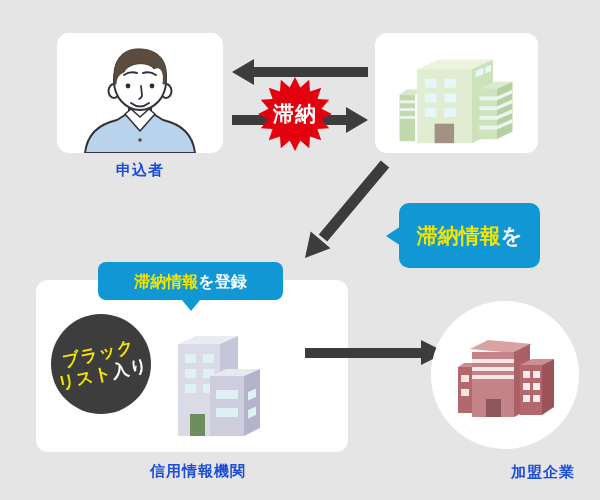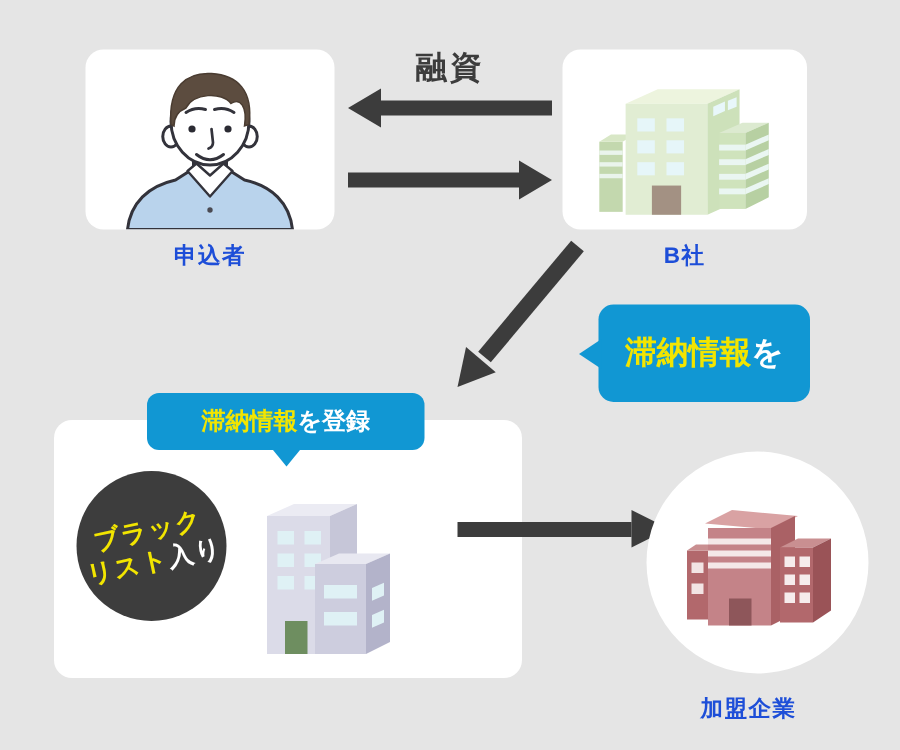--- a/index.html
+++ b/index.html
@@ -10,21 +10,21 @@
   .node-box{position:absolute;background:#fff;border-radius:12px;overflow:hidden;}
   .box-applicant{left:57px;top:33px;width:166px;height:120px;}
   .box-company-b{left:375px;top:33px;width:163px;height:120px;}
   .box-agency{left:36px;top:280px;width:312px;height:172px;}
   .circle-member{position:absolute;left:431px;top:301px;width:148px;height:148px;border-radius:50%;background:#fff;}
 
   .node-label{position:absolute;color:#1d4ed8;font-size:15px;font-weight:600;text-align:center;letter-spacing:1px;}
   .label-applicant{left:57px;top:161px;width:166px;}
   .label-company-b{left:375px;top:161px;width:163px;}
   .label-agency{left:42px;top:462px;width:312px;}
-  .label-member{left:423px;top:463px;width:152px;}
+  .label-member{left:423px;top:463px;width:152px;text-align:right;}
 
   .flow-label{position:absolute;left:250px;top:31px;width:100px;text-align:center;
     color:#3c3c3c;font-size:21px;font-weight:700;letter-spacing:2px;}
 
   .arrow{position:absolute;}
   .arrow-loan{left:230px;top:58px;}
   .arrow-delinquency{left:230px;top:106px;}
   .arrow-report{left:293px;top:158px;}
   .arrow-provide{left:303px;top:340px;}
 
@@ -109,32 +109,36 @@
       <rect x="98" y="60" width="18" height="4" fill="#eaf6f2"></rect>
       <rect x="98" y="70" width="18" height="4" fill="#eaf6f2"></rect>
       <rect x="98" y="80" width="18" height="4" fill="#eaf6f2"></rect>
       <rect x="98" y="90" width="18" height="4" fill="#eaf6f2"></rect>
       <polygon points="116,60 132,53 132,57 116,64" fill="#eaf6f2"></polygon>
       <polygon points="116,70 132,63 132,67 116,74" fill="#eaf6f2"></polygon>
       <polygon points="116,80 132,73 132,77 116,84" fill="#eaf6f2"></polygon>
       <polygon points="116,90 132,83 132,87 116,94" fill="#eaf6f2"></polygon>
     </svg>
   </div>
-  <div class="node-label label-company-b">B社</div>
-
-  <div class="flow-label">融資</div>
+
   <svg class="arrow arrow-loan" width="140" height="28" viewBox="0 0 140 28">
     <rect x="22" y="9" width="116" height="10" fill="#3c3c3c"></rect>
     <polygon points="24,1 24,27 2,14" fill="#3c3c3c"></polygon>
   </svg>
 
   <svg class="arrow arrow-delinquency" width="140" height="28" viewBox="0 0 140 28">
     <rect x="2" y="9" width="114" height="10" fill="#3c3c3c"></rect>
     <polygon points="116,1 116,27 138,14" fill="#3c3c3c"></polygon>
   </svg>
+  <div class="starburst">
+    <svg width="80" height="80" viewBox="0 0 80 80">
+      <polygon id="star-poly" points="77.0,40.0 66.5,45.3 74.2,54.2 62.4,55.0 66.2,66.2 55.0,62.4 54.2,74.2 45.3,66.5 40.0,77.0 34.7,66.5 25.8,74.2 25.0,62.4 13.8,66.2 17.6,55.0 5.8,54.2 13.5,45.3 3.0,40.0 13.5,34.7 5.8,25.8 17.6,25.0 13.8,13.8 25.0,17.6 25.8,5.8 34.7,13.5 40.0,3.0 45.3,13.5 54.2,5.8 55.0,17.6 66.2,13.8 62.4,25.0 74.2,25.8 66.5,34.7" fill="#e3000f"></polygon>
+    </svg>
+    <span class="star-text">滞納</span>
+  </div>
 
   <svg class="arrow arrow-report" width="100" height="110" viewBox="0 0 100 110">
     <line x1="92" y1="6" x2="30" y2="80" stroke="#3c3c3c" stroke-width="11"></line>
     <polygon points="12,100 17.7,73.4 37.5,90.2" fill="#3c3c3c"></polygon>
   </svg>
 
   <div class="bubble bubble-provide-delinq">
     <span><span class="hl">滞納情報</span><span>を</span></span>
   </div>
 
@@ -163,20 +167,21 @@
     <span><span class="hl">滞納情報</span><span>を登録</span></span>
   </div>
 
   <div class="blacklist-circle">
     <div class="blacklist-inner">
       <div><span class="hl">ブラック</span></div>
       <div><span class="hl">リスト</span><span>入り</span></div>
     </div>
   </div>
 
+  <div class="node-label label-agency">信用情報機関</div>
 
   <svg class="arrow arrow-provide" width="145" height="26" viewBox="0 0 145 26">
     <rect x="2" y="8" width="116" height="10" fill="#3c3c3c"></rect>
     <polygon points="118,0 118,25 143,12.5" fill="#3c3c3c"></polygon>
   </svg>
 
 
   <div class="circle-member"></div>
   <svg class="illustration" style="left:446px;top:327px;" width="112" height="92" viewBox="0 0 112 92">
     <rect x="12" y="40" width="14" height="46" fill="#b2686c"></rect>

